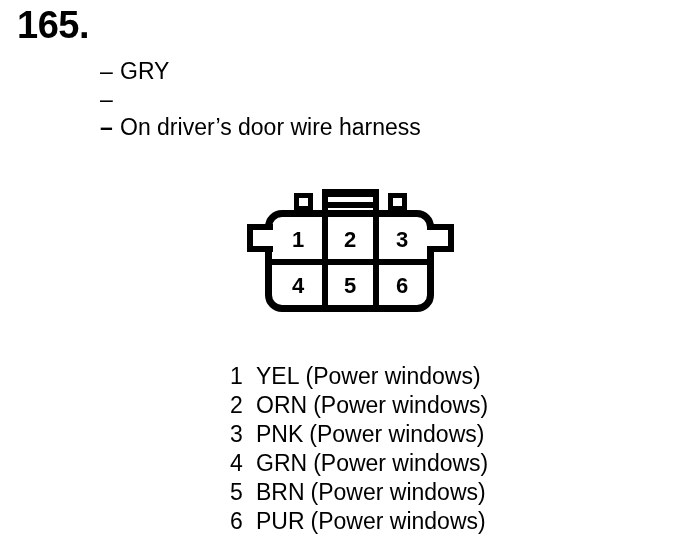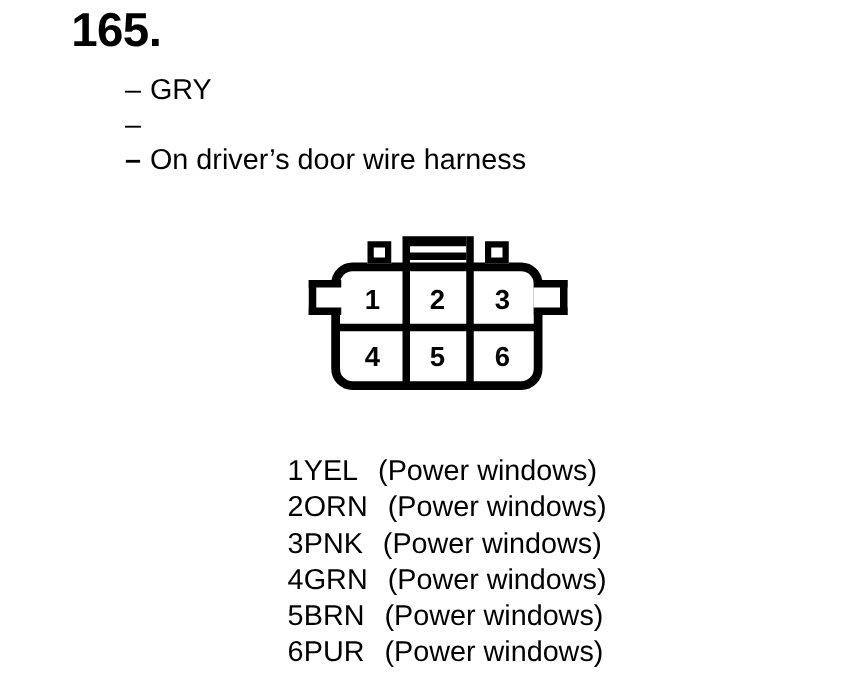--- a/index.html
+++ b/index.html
@@ -5,21 +5,21 @@
   html,body{margin:0;padding:0;}
   body{
     width:688px;height:546px;position:relative;overflow:hidden;
     background:#ffffff;color:#000000;
     font-family:"Liberation Sans",sans-serif;
     -webkit-font-smoothing:antialiased;
   }
   
   .hdr{
     position:absolute;left:17px;top:2px;display:flex;white-space:nowrap;
-    font-weight:bold;font-size:38px;line-height:46px;letter-spacing:-0.5px;margin-left:40px;
+    font-weight:bold;font-size:38px;line-height:46px;letter-spacing:-0.5px;
   }
   .hdr .fig-num{margin-right:13px;}
   
   .details{position:absolute;left:100px;top:57px;font-size:23px;}
   .detail-line{display:flex;height:28px;line-height:28px;}
   .detail-line .dash{width:20px;flex:0 0 20px;}
   .detail-line:nth-child(3) .dash{font-weight:bold;}
   
   .connector{position:absolute;left:246px;top:189px;width:210px;height:126px;}
   .connector *{box-sizing:border-box;}
@@ -43,22 +43,22 @@
   .cavity{
     position:absolute;transform:translate(-50%,-50%);
     font-weight:bold;font-size:22px;line-height:22px;z-index:3;
   }
   .cav1{left:52px;top:51px;} .cav2{left:104px;top:51px;} .cav3{left:156px;top:51px;}
   .cav4{left:52px;top:97px;} .cav5{left:104px;top:97px;} .cav6{left:156px;top:97px;}
   
   .pinout{position:absolute;left:230px;top:362px;font-size:23px;list-style:none;margin:0;padding:0;}
   .pin-row{display:flex;height:29px;line-height:29px;white-space:nowrap;}
   .pin-num{flex:0 0 13px;width:13px;}
-  .pin-color{margin-left:0;}
-  .pin-func{margin-left:16px;}
+  .pin-color{margin-left:13px;}
+  .pin-func{margin-left:6px;}
 </style>
 </head>
 <body>
 
 <div class="hdr">
   <span class="fig-num">165.</span>
 </div>
 
 <div class="details">
   <div class="detail-line">

